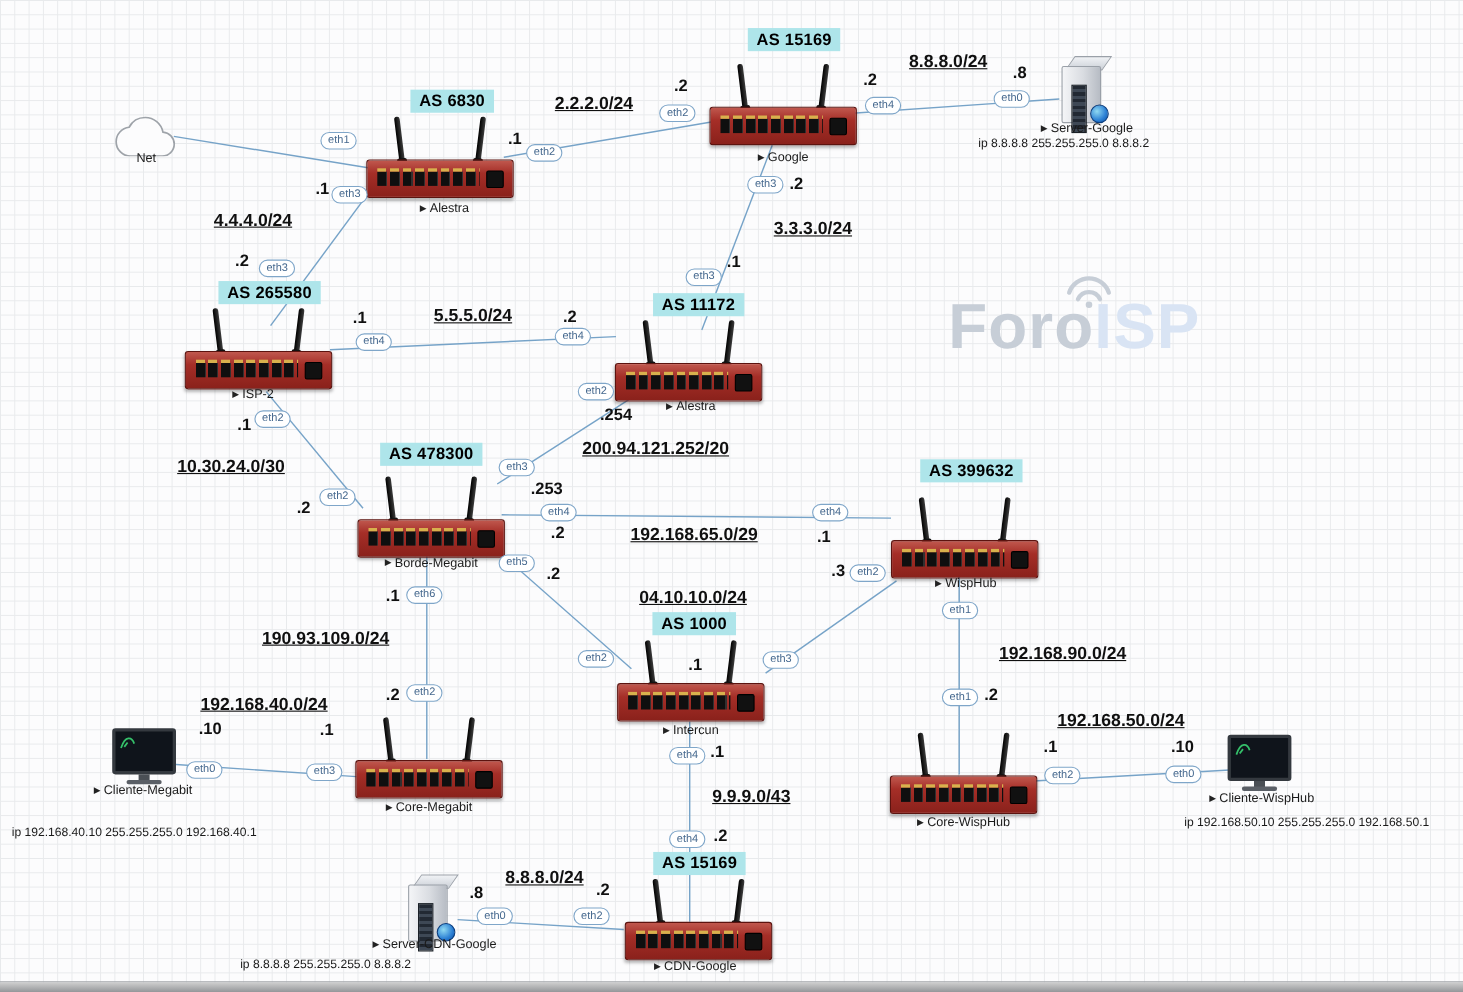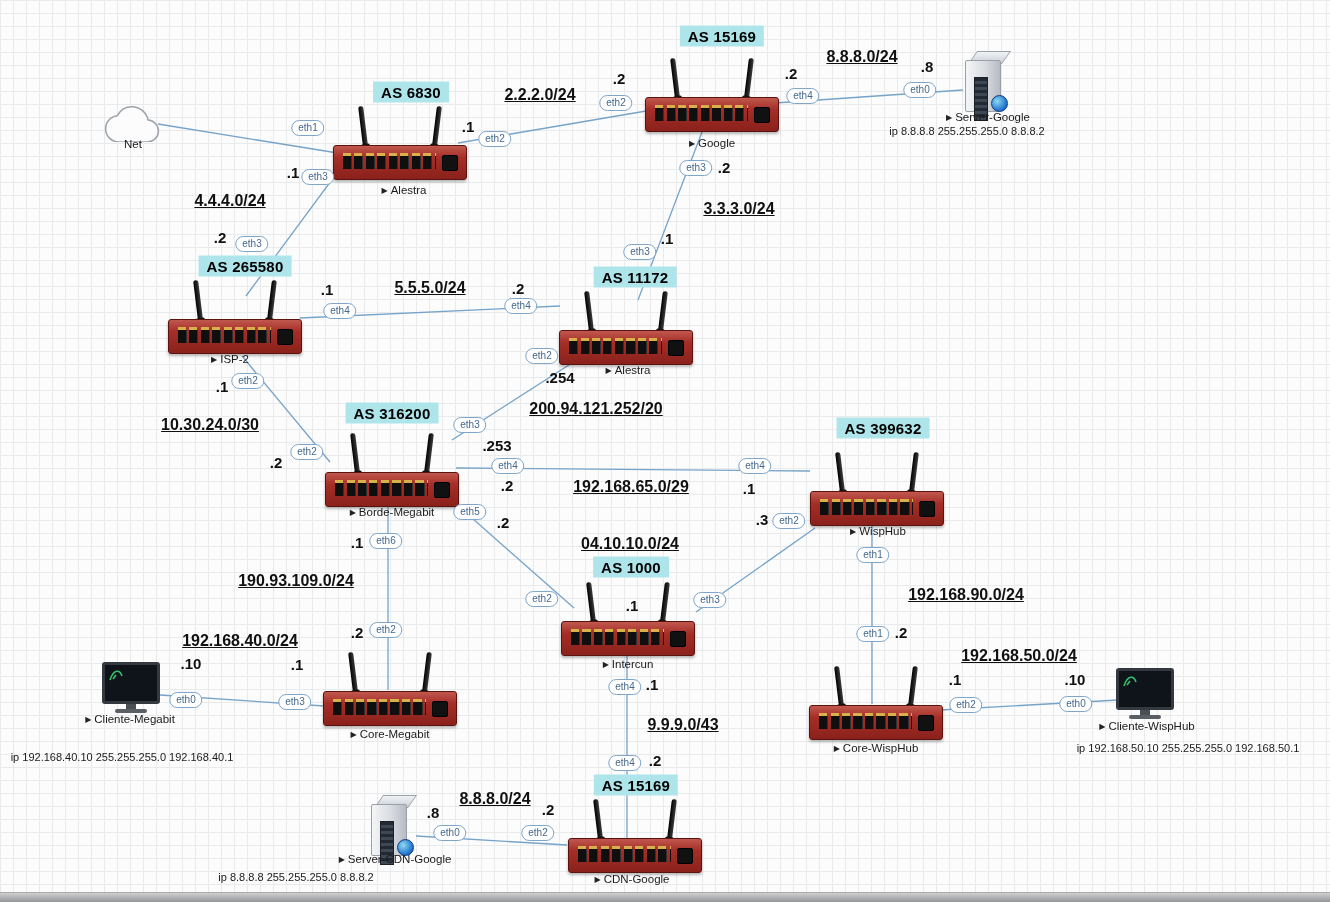--- a/index.html
+++ b/index.html
@@ -56,20 +56,28 @@
   .watermark svg{position:absolute;left:104px;top:-22px;}
   
   .edge-strip{position:absolute;left:0;bottom:0;width:1330px;height:9px;z-index:8;
      background:linear-gradient(180deg,#cfcfcf,#939598);border-top:1px solid #a9abae;}
 </style>
 </head>
 <body>
 
 <div id="canvas">
 
+  <div class="watermark">
+    <svg width="48" height="34" viewBox="0 0 48 34">
+      <path d="M6 20 A 19 19 0 0 1 42 20" fill="none" stroke="#c7ced7" stroke-width="4" stroke-linecap="round"></path>
+      <path d="M14 26 A 11 11 0 0 1 34 26" fill="none" stroke="#c7ced7" stroke-width="4" stroke-linecap="round"></path>
+      <circle cx="24" cy="31" r="3" fill="#c7ced7"></circle>
+    </svg>
+    <span class="wm1">Foro</span><span class="wm2">ISP</span>
+  </div>
 
   <svg class="links" width="1330" height="902">
     <line x1="158" y1="124" x2="350" y2="155"></line>
     <line x1="458" y1="143" x2="652" y2="110"></line>
     <line x1="775" y1="103" x2="963" y2="90"></line>
     <line x1="345" y1="162" x2="246" y2="296"></line>
     <line x1="702" y1="132" x2="638" y2="300"></line>
     <line x1="300" y1="318" x2="560" y2="306"></line>
     <line x1="242" y1="356" x2="330" y2="462"></line>
     <line x1="572" y1="363" x2="452" y2="440"></line>
@@ -190,21 +198,21 @@
       </svg>
     </div>
     <i class="mon-neck"></i>
     <i class="mon-base"></i>
   </div>
 
   <span class="ctr as" style="left:411px;top:92px">AS 6830</span>
   <span class="ctr as" style="left:722px;top:36px">AS 15169</span>
   <span class="ctr as" style="left:245px;top:266px">AS 265580</span>
   <span class="ctr as" style="left:635px;top:277px">AS 11172</span>
-  <span class="ctr as" style="left:392px;top:413px">AS 316200</span>
+  <span class="ctr as" style="left:392px;top:413px">AS 478300</span>
   <span class="ctr as" style="left:883px;top:428px">AS 399632</span>
   <span class="ctr as" style="left:631px;top:567px">AS 1000</span>
   <span class="ctr as" style="left:636px;top:785px">AS 15169</span>
 
   <span class="ctr net" style="left:540px;top:95px">2.2.2.0/24</span>
   <span class="ctr net" style="left:862px;top:57px">8.8.8.0/24</span>
   <span class="ctr net" style="left:230px;top:201px">4.4.4.0/24</span>
   <span class="ctr net" style="left:739px;top:209px">3.3.3.0/24</span>
   <span class="ctr net" style="left:430px;top:288px">5.5.5.0/24</span>
   <span class="ctr net" style="left:210px;top:425px">10.30.24.0/30</span>

